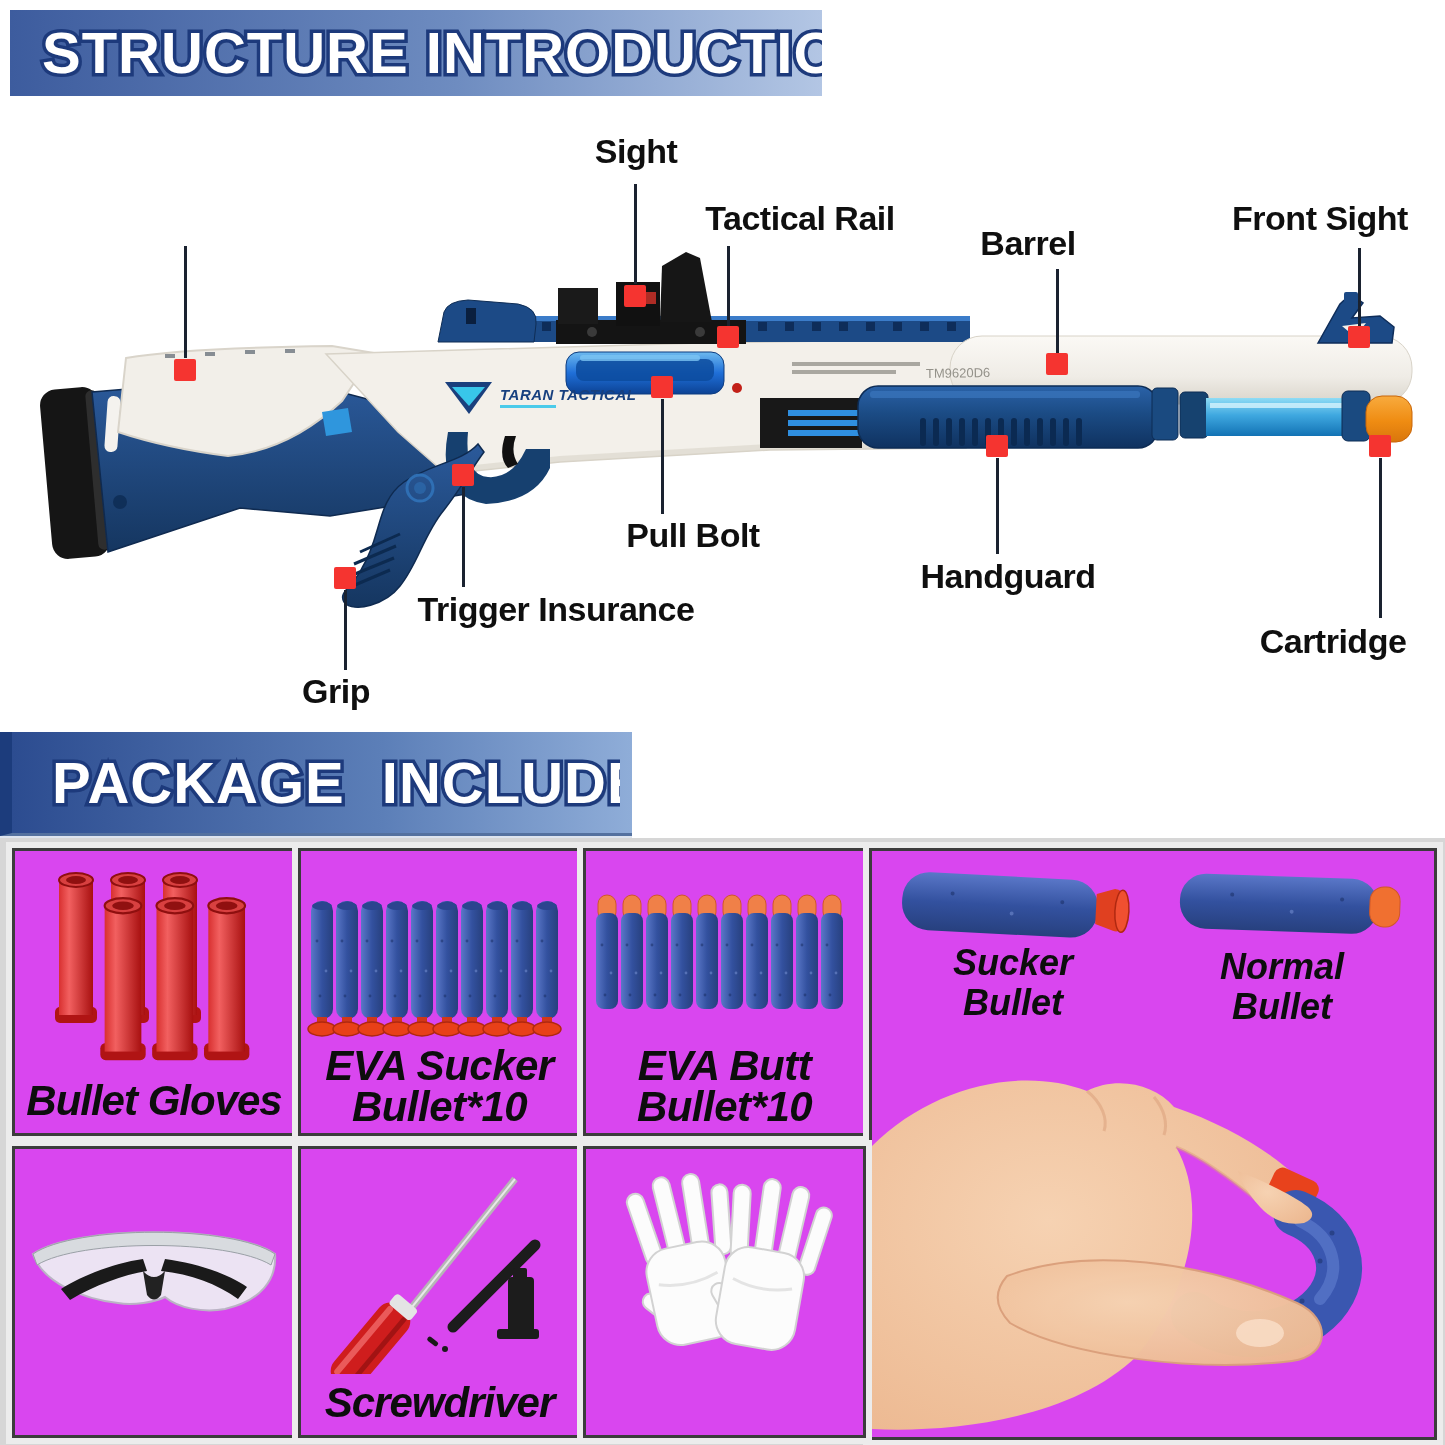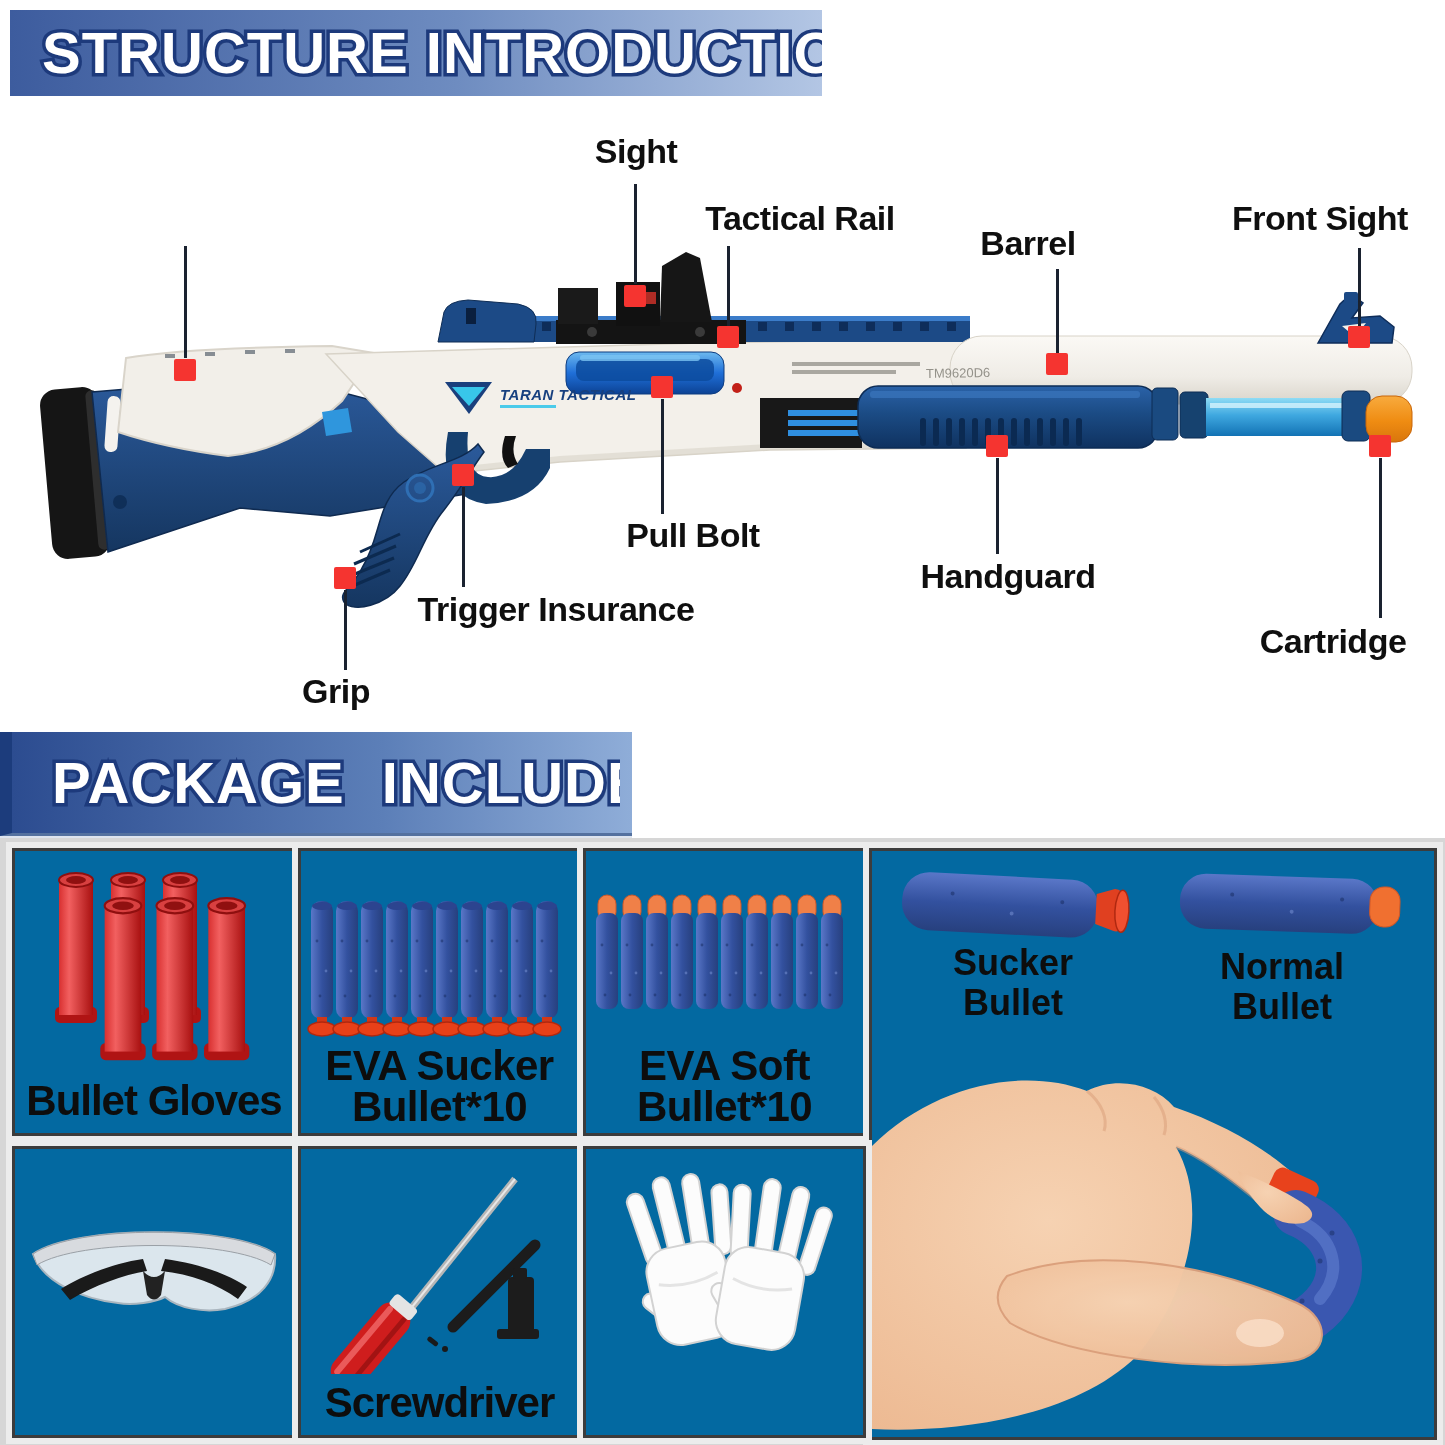--- a/index.html
+++ b/index.html
@@ -23,21 +23,21 @@
   .htxt-shadow{fill:rgba(15,30,70,0.35);}
   
   #diagram{position:absolute;left:0;top:96px;width:1445px;height:640px;background:#fff;}
   #gun-svg{position:absolute;left:0;top:0;}
   .plabel{position:absolute;transform:translateX(-50%);white-space:nowrap;
     font-size:34px;font-weight:bold;color:#0f0f0f;letter-spacing:-0.5px;}
   .pline{position:absolute;width:3px;background:#1a2230;}
   .pmark{position:absolute;width:22px;height:22px;background:#f53430;border-radius:2px;}
   
   #grid{position:absolute;left:0;top:838px;width:1445px;height:607px;background:#d6d6d6;}
-  .cell{position:absolute;background:#0369a1;border:3px solid #3c3c3c;box-shadow:0 0 0 6px #ececec;}
+  .cell{position:absolute;background:#d946ef;border:3px solid #3c3c3c;box-shadow:0 0 0 6px #ececec;font-style:italic;}
   .cell-label{position:absolute;left:0;right:0;text-align:center;font-weight:bold;color:#0d0d0d;}
   .one-line{bottom:8px;font-size:42px;letter-spacing:-1px;}
   .two-line{bottom:6px;font-size:42px;line-height:41px;letter-spacing:-0.5px;}
   .cmp-label{position:absolute;transform:translateX(-50%);text-align:center;
     font-size:36px;line-height:40px;font-weight:bold;color:#0d0d0d;white-space:nowrap;}
   .cell svg{position:absolute;}
 </style>
 </head>
 <body>
 
@@ -332,21 +332,21 @@
         <use href="#dartN" x="60" y="22"></use>
       <use href="#dartN" x="85" y="22"></use>
         <use href="#dartN" x="110" y="22"></use>
         <use href="#dartN" x="135" y="22"></use>
       <use href="#dartN" x="160" y="22"></use>
         <use href="#dartN" x="185" y="22"></use>
         <use href="#dartN" x="210" y="22"></use>
       <use href="#dartN" x="235" y="22"></use>
     </svg>
     <div class="cell-label two-line">
-      <div>EVA Soft</div>
+      <div>EVA Butt</div>
       <div>Bullet*10</div>
     </div>
   </div>
 
   <div class="cell" style="left:869px;top:10px;width:562px;height:586px">
     <svg width="562" height="92" viewBox="0 0 562 92" style="left:0;top:0">
       <defs>
         <linearGradient id="dG3" x1="0" y1="0" x2="0" y2="1">
           <stop offset="0" stop-color="#5a77c8"></stop>
             <stop offset="0.5" stop-color="#33519f"></stop>

